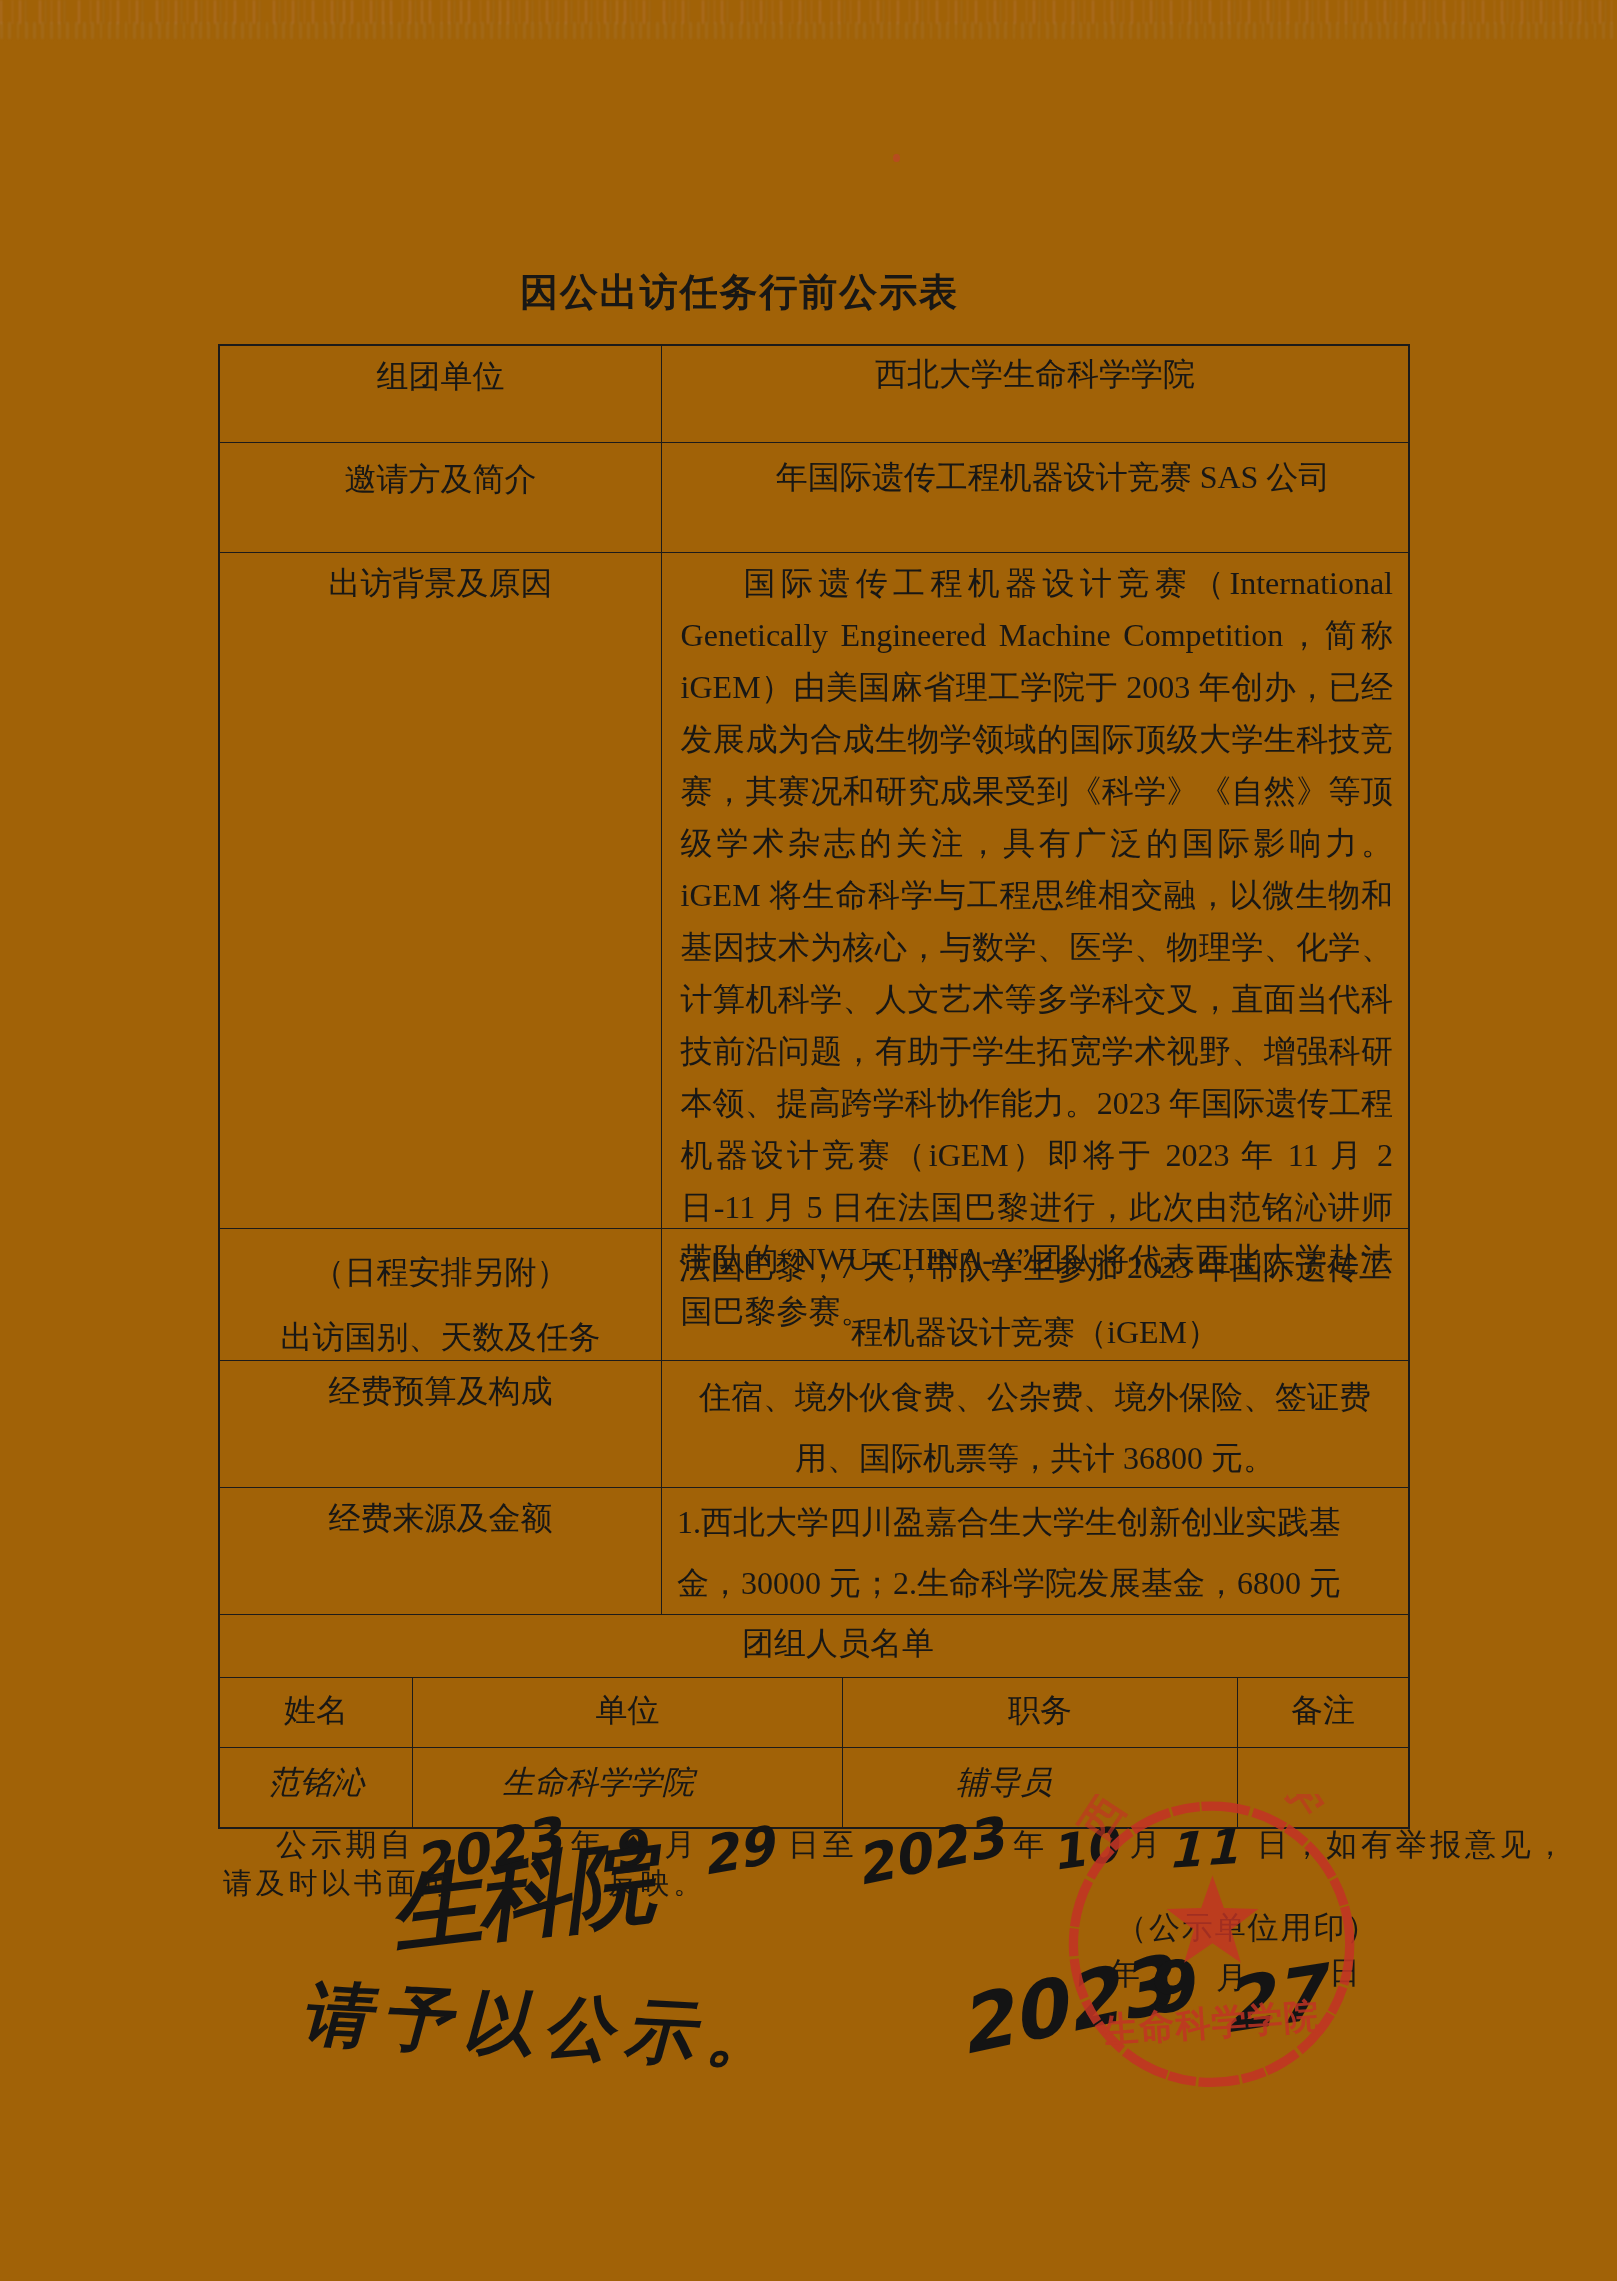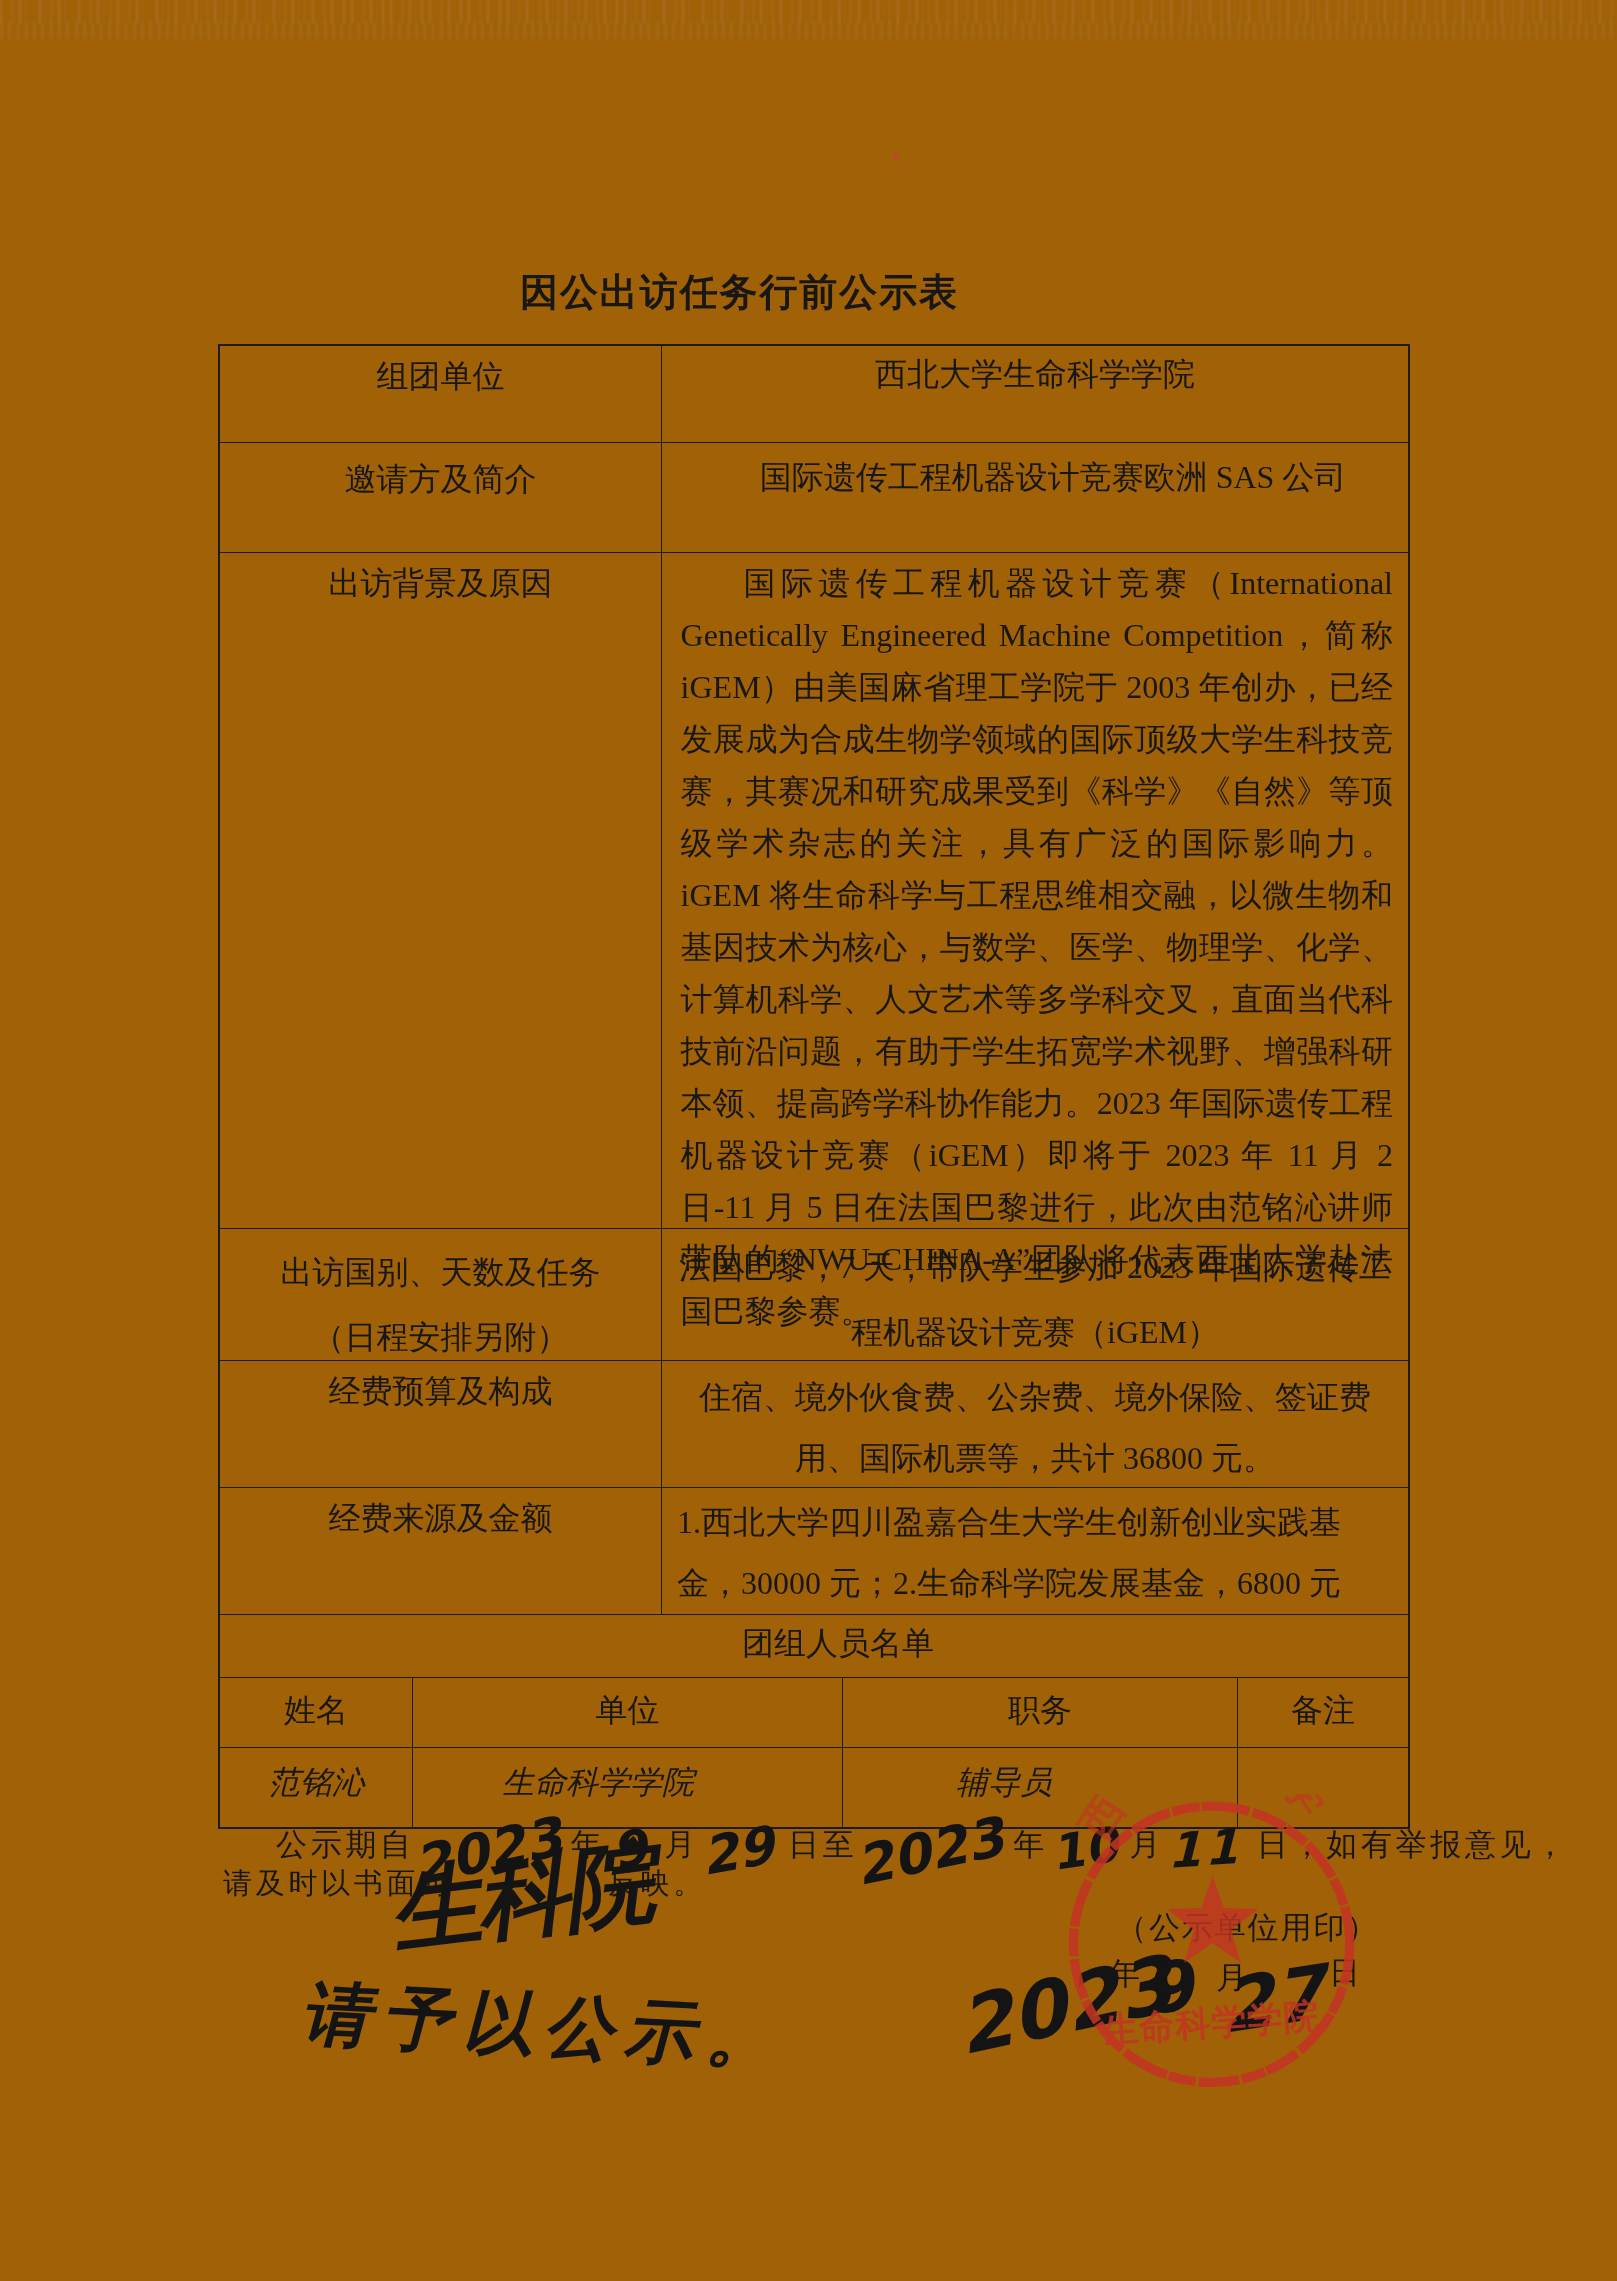--- a/index.html
+++ b/index.html
@@ -145,32 +145,32 @@
 
   <div class="main-table">
 
     <div class="trow r1">
       <div class="lcell">组团单位</div>
       <div class="vcell v-center">西北大学生命科学学院</div>
     </div>
 
     <div class="trow r2">
       <div class="lcell">邀请方及简介</div>
-      <div class="vcell v-center">国际遗传工程机器设计竞赛欧洲 SAS 公司</div>
+      <div class="vcell v-center">年国际遗传工程机器设计竞赛 SAS 公司</div>
     </div>
 
     <div class="trow r3">
       <div class="lcell">出访背景及原因</div>
       <div class="vcell">国际遗传工程机器设计竞赛（International Genetically Engineered Machine Competition，简称 iGEM）由美国麻省理工学院于 2003 年创办，已经发展成为合成生物学领域的国际顶级大学生科技竞赛，其赛况和研究成果受到《科学》《自然》等顶级学术杂志的关注，具有广泛的国际影响力。iGEM 将生命科学与工程思维相交融，以微生物和基因技术为核心，与数学、医学、物理学、化学、计算机科学、人文艺术等多学科交叉，直面当代科技前沿问题，有助于学生拓宽学术视野、增强科研本领、提高跨学科协作能力。2023 年国际遗传工程机器设计竞赛（iGEM）即将于 2023 年 11 月 2 日-11 月 5 日在法国巴黎进行，此次由范铭沁讲师带队的“NWU-CHINA-A”团队将代表西北大学赴法国巴黎参赛。</div>
     </div>
 
     <div class="trow r4">
       <div class="lcell">
+        <span>（日程安排另附）</span>
         <span>出访国别、天数及任务</span>
-        <span>（日程安排另附）</span>
       </div>
       <div class="vcell">法国巴黎，7 天，带队学生参加 2023 年国际遗传工程机器设计竞赛（iGEM）</div>
     </div>
 
     <div class="trow r5">
       <div class="lcell">经费预算及构成</div>
       <div class="vcell">住宿、境外伙食费、公杂费、境外保险、签证费用、国际机票等，共计 36800 元。</div>
     </div>
 
     <div class="trow r6">

